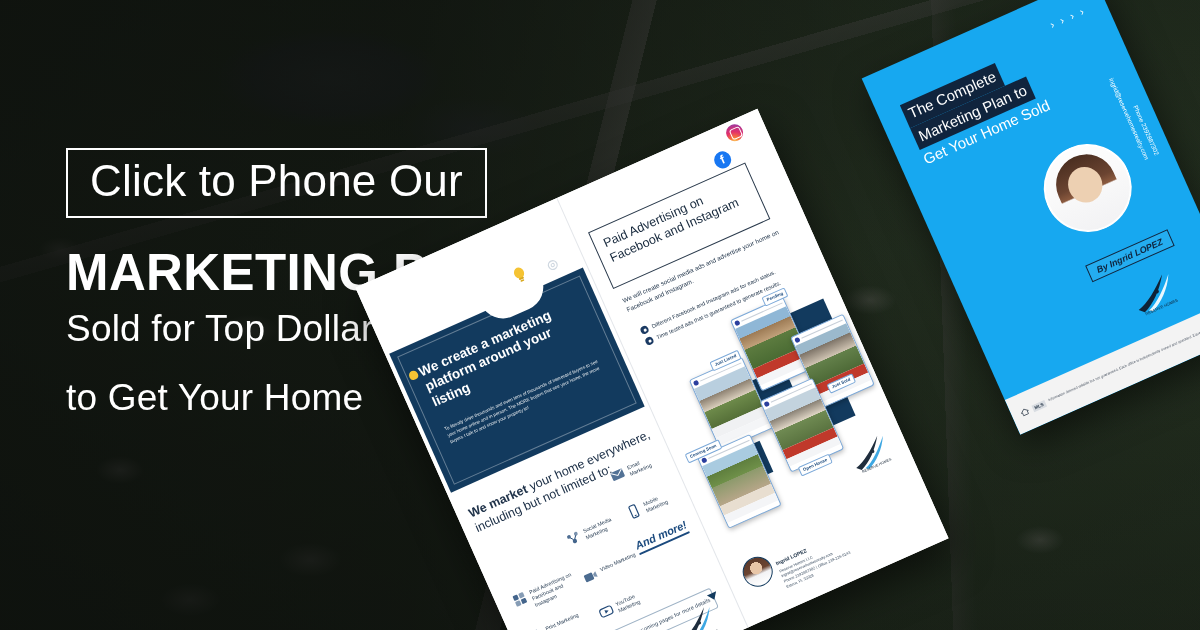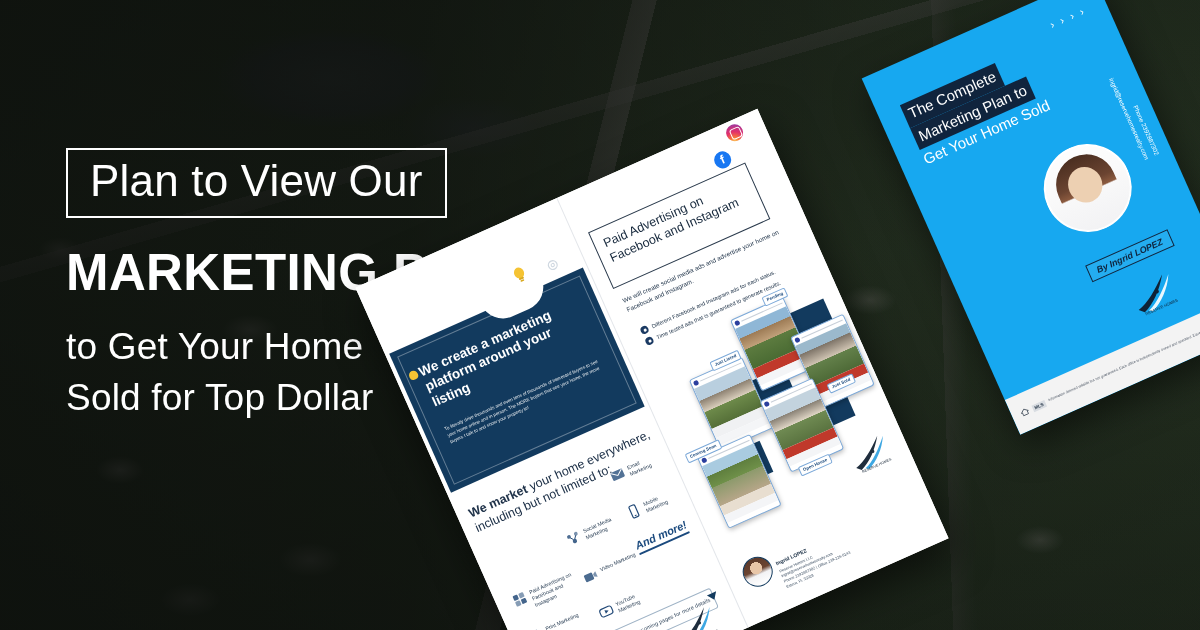--- a/index.html
+++ b/index.html
@@ -295,25 +295,25 @@
 </head>
 <body>
 
 <div class="stage">
 
   <div class="aerial"></div>
   <div class="scrim"></div>
 
   <div class="headline-block">
     <div class="click-box">
-      <span class="ctext">Plan to View Our</span>
+      <span class="ctext">Click to Phone Our</span>
     </div>
     <div class="big-line">MARKETING PLAN</div>
+    <div class="sub-line" style="margin-top:4px">Sold for Top Dollar</div>
     <div class="sub-line">to Get Your Home</div>
-    <div class="sub-line" style="margin-top:4px">Sold for Top Dollar</div>
   </div>
 
   <div class="spread">
 
     <div class="page page-left">
 
       <svg class="bulb-top" viewBox="0 0 24 30">
         <ellipse cx="12" cy="11" rx="8" ry="9" fill="#f5c333"></ellipse>
         <rect x="8" y="19" width="8" height="3" rx="1" fill="#d9a91f"></rect>
         <rect x="9" y="23" width="6" height="2.4" rx="1" fill="#d9a91f"></rect>

